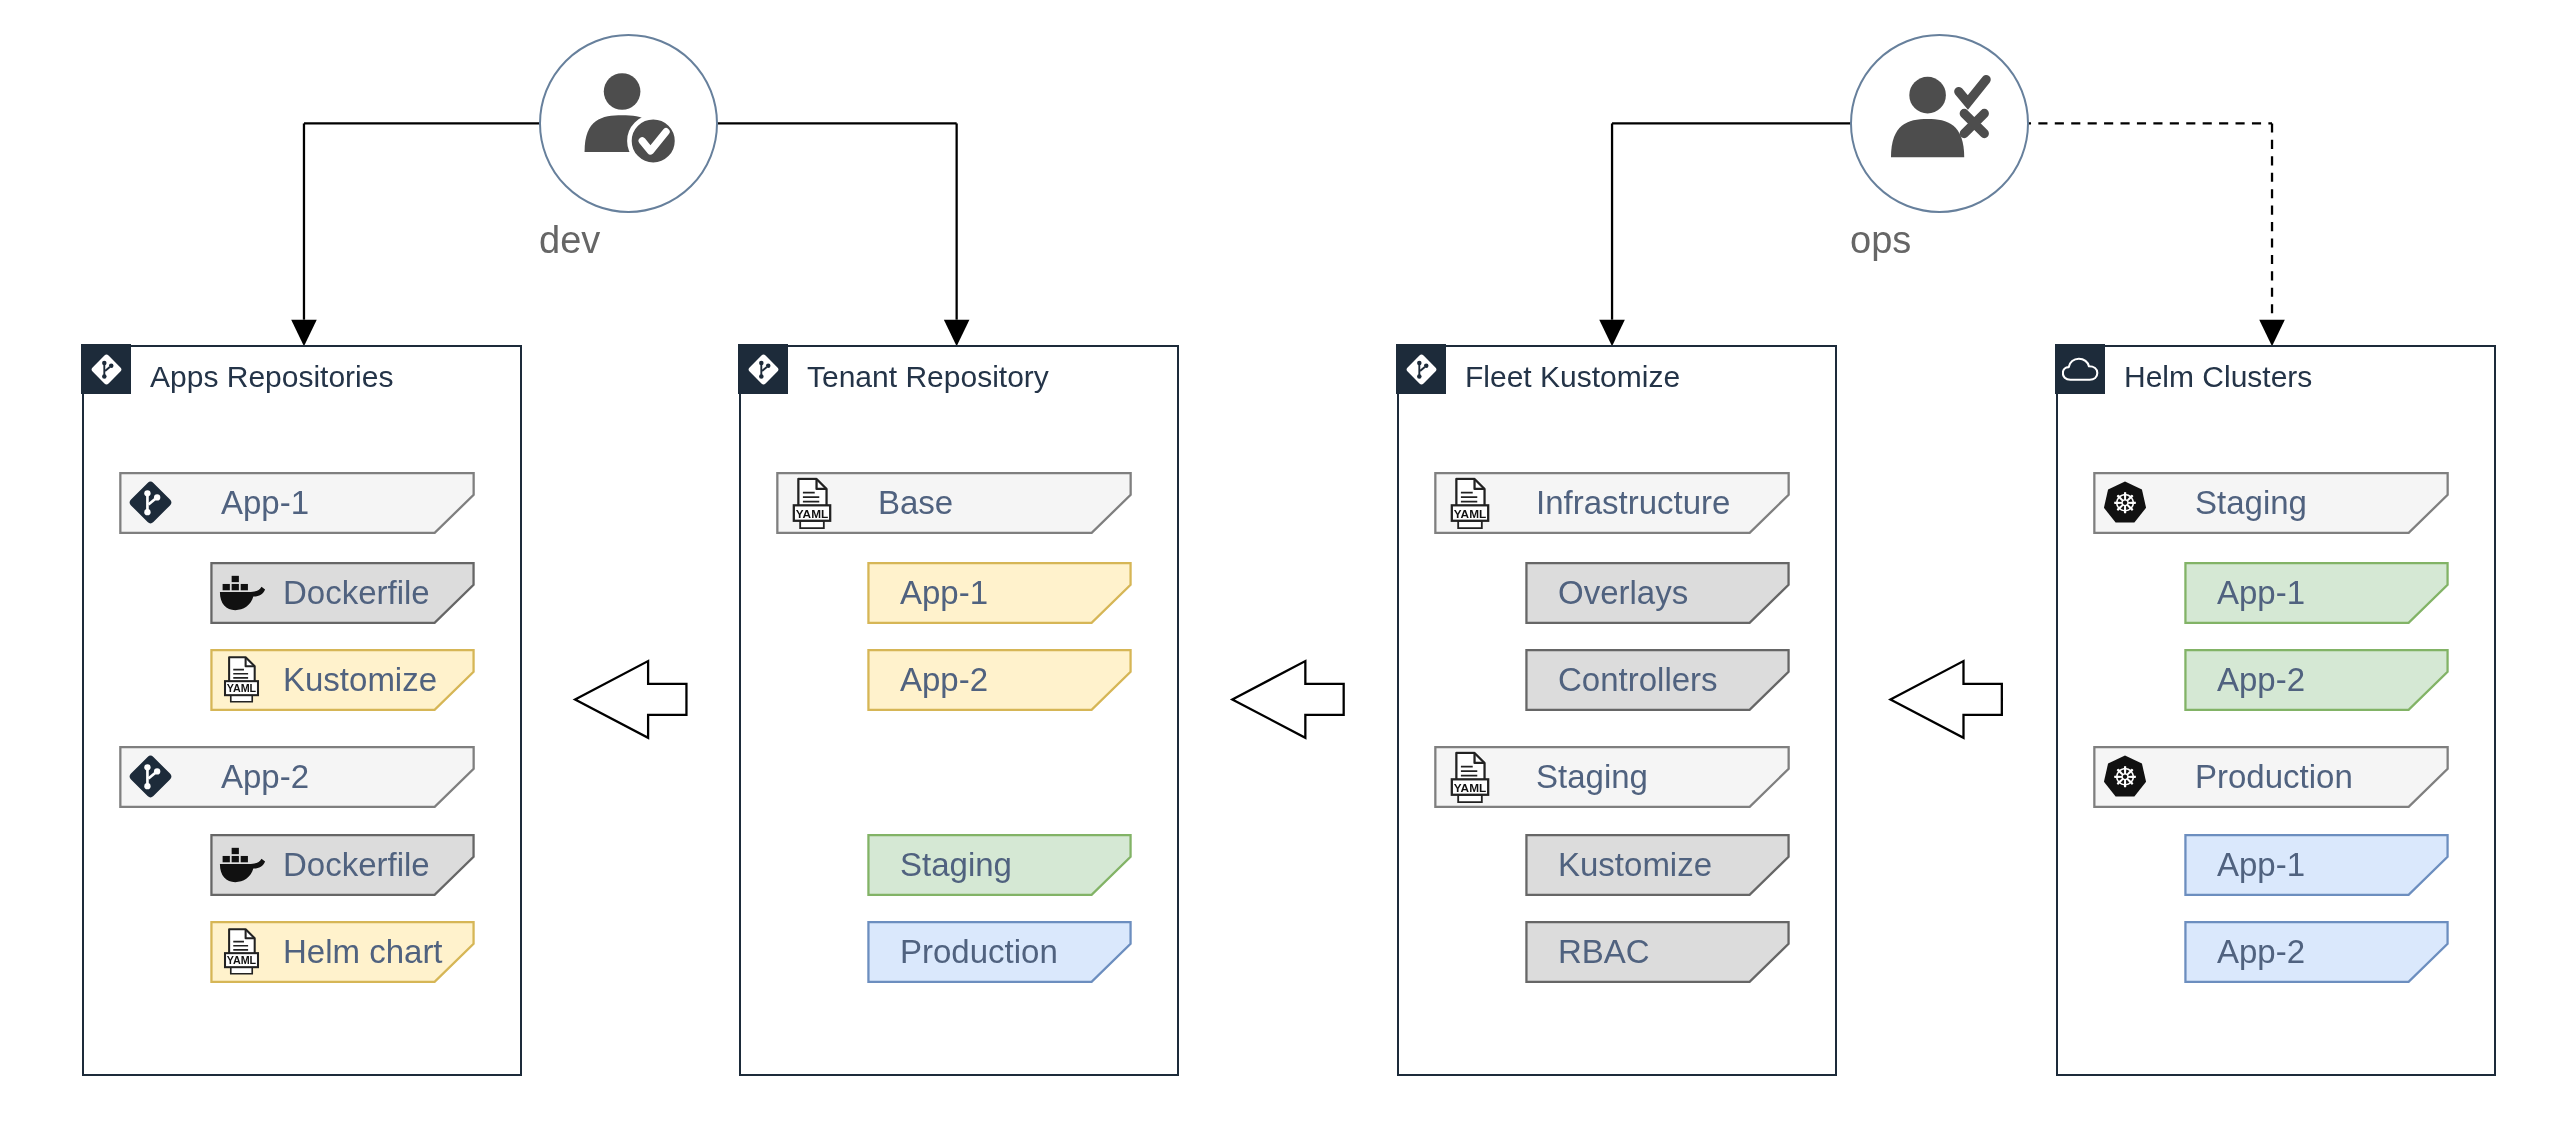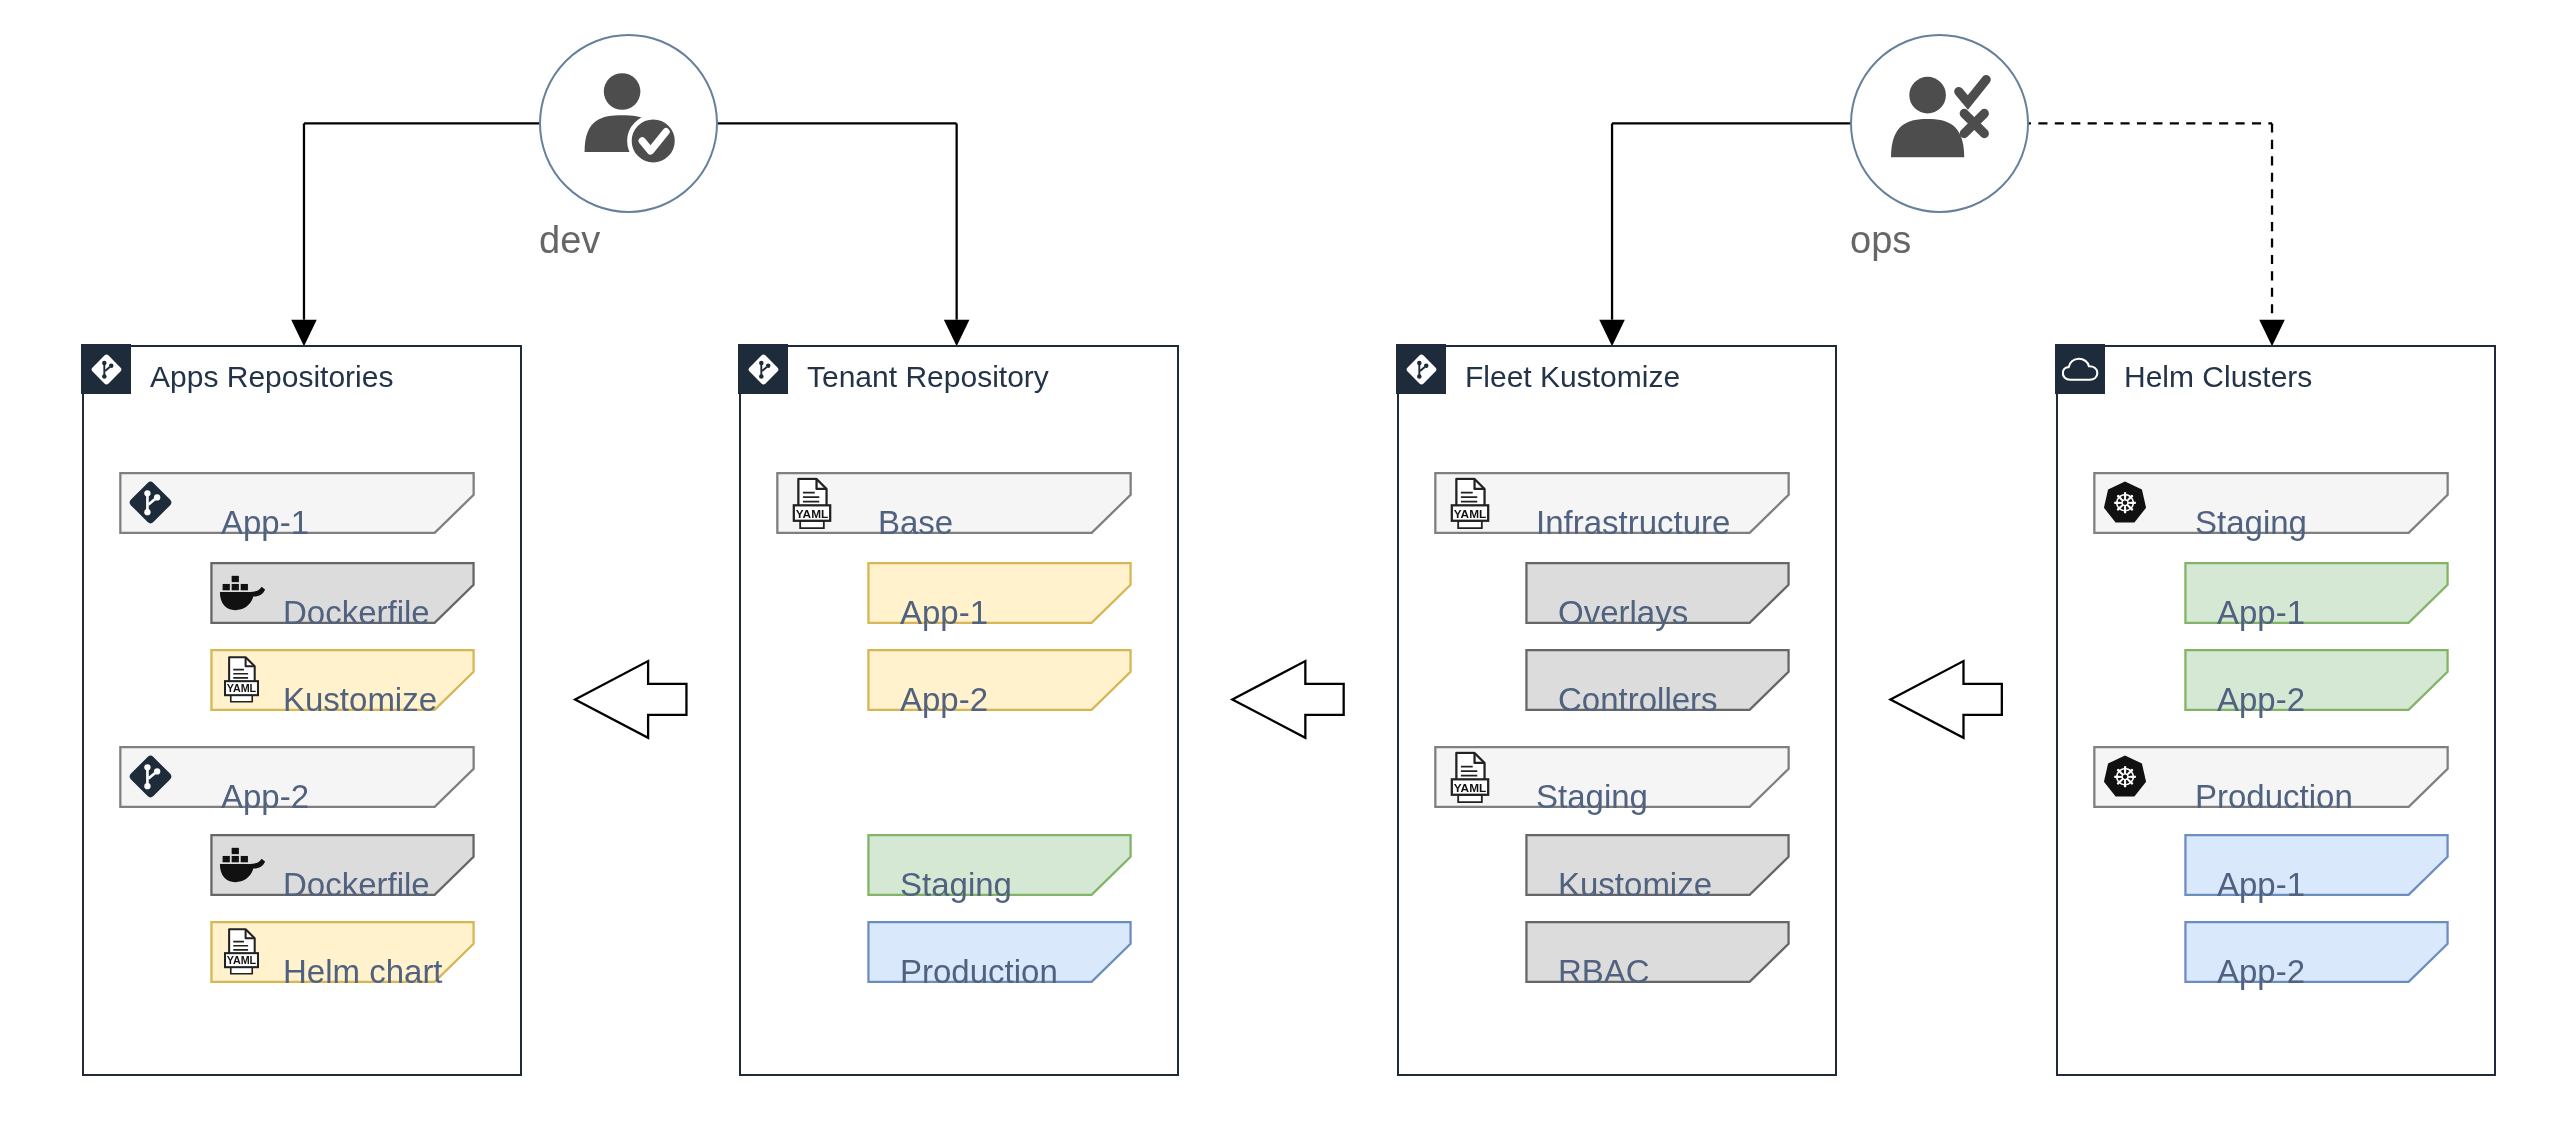--- a/index.html
+++ b/index.html
@@ -33,21 +33,21 @@
   .green      .shape path{fill:#D5E8D4;stroke:#82B366;}
   .blue       .shape path{fill:#DAE8FC;stroke:#6C8EBF;}
   .shape path{stroke-width:2.5;}
   .ic{position:absolute;}
   .ic.git{left:7.3px;top:6.4px;width:49px;height:49px;}
   .ic.yaml{left:16.4px;top:4.6px;width:40px;height:53px;}
   .lv2 .ic.yaml{left:12.8px;top:6.4px;width:37px;height:49px;}
   .ic.docker{left:9px;top:10px;width:47px;height:42px;}
   .ic.k8s{left:9px;top:8.2px;width:46px;height:46px;}
   .label{position:absolute;top:0;height:62px;display:flex;align-items:center;
-         font-size:33px;color:#50627F;white-space:nowrap;margin-top:20px;}
+         font-size:33px;color:#50627F;white-space:nowrap;}
   .lv1 .label{left:102px;}
   .lv2 .label{left:73px;}
   .item.noicon .label{left:33px;}
 </style>
 </head>
 <body>
 
 <div id="canvas">
 
   <svg width="0" height="0" style="position:absolute">

